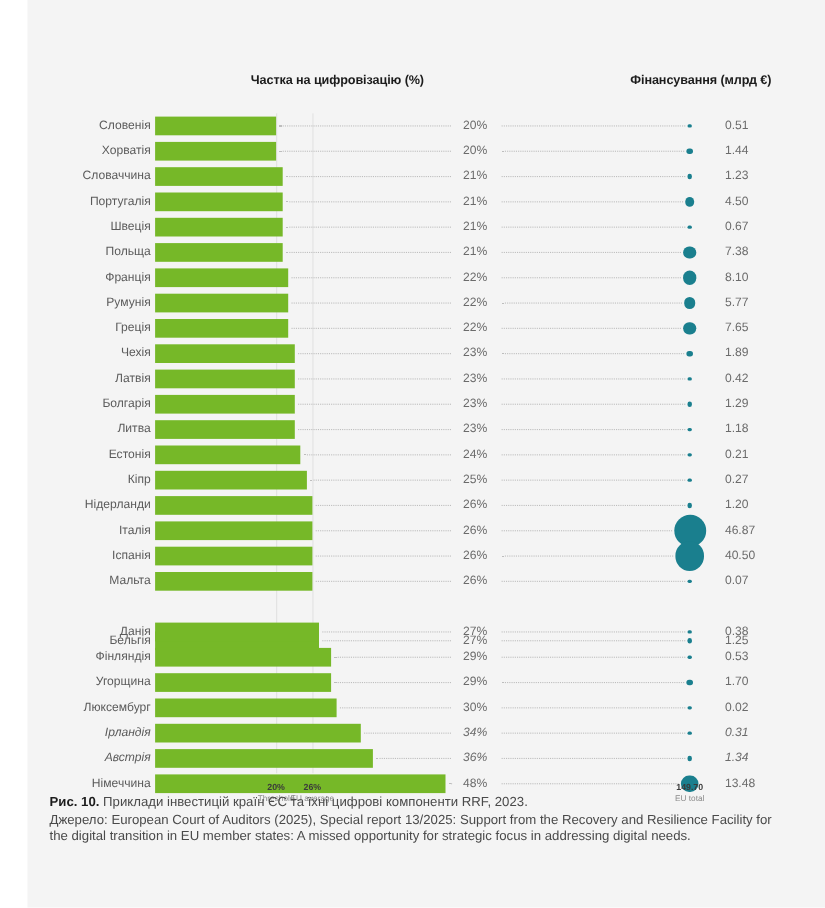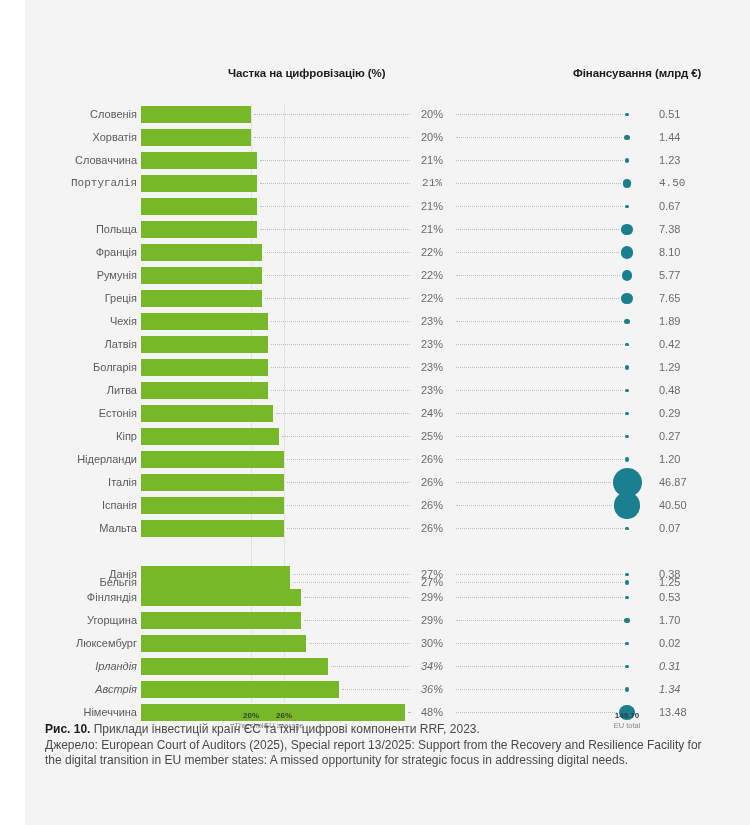--- a/index.html
+++ b/index.html
@@ -168,30 +168,31 @@
     </div>
     <div class="row" style="top: 133px;">
       <div class="ctry-label">Словаччина</div>
       <div class="bar" style="width: 115.5px;"></div>
       <div class="lead1" style="left: 259.5px; width: 150.5px;"></div>
       <div class="pct">21%</div>
       <div class="lead2" style="width: 166.651px;"></div>
       <div class="dot" style="width: 4.69789px; height: 4.69789px; left: 624.651px; top: 9.15105px;"></div>
       <div class="val">1.23</div>
     </div>
-    <div class="row" style="top: 156px; font-family: Liberation Mono, monospace;">
+    <div class="row" style="top: 156px;">
       <div class="ctry-label">Португалія</div>
       <div class="bar" style="width: 115.5px;"></div>
       <div class="lead1" style="left: 259.5px; width: 150.5px;"></div>
       <div class="pct">21%</div>
       <div class="lead2" style="width: 164.507px;"></div>
       <div class="dot" style="width: 8.9858px; height: 8.9858px; left: 622.507px; top: 7.0071px;"></div>
       <div class="val">4.50</div>
     </div>
     <div class="row" style="top: 179px;">
+      <div class="ctry-label">Швеція</div>
       <div class="bar" style="width: 115.5px;"></div>
       <div class="lead1" style="left: 259.5px; width: 150.5px;"></div>
       <div class="pct">21%</div>
       <div class="lead2" style="width: 167.266px;"></div>
       <div class="dot" style="width: 3.46727px; height: 3.46727px; left: 625.266px; top: 9.76636px;"></div>
       <div class="val">0.67</div>
     </div>
     <div class="row" style="top: 202px;">
       <div class="ctry-label">Польща</div>
       <div class="bar" style="width: 115.5px;"></div>
@@ -255,30 +256,30 @@
       <div class="dot" style="width: 4.81111px; height: 4.81111px; left: 624.594px; top: 9.09444px;"></div>
       <div class="val">1.29</div>
     </div>
     <div class="row" style="top: 363px;">
       <div class="ctry-label">Литва</div>
       <div class="bar" style="width: 126.5px;"></div>
       <div class="lead1" style="left: 270.5px; width: 139.5px;"></div>
       <div class="pct">23%</div>
       <div class="lead2" style="width: 167.203px;"></div>
       <div class="dot" style="width: 3.59432px; height: 3.59432px; left: 625.203px; top: 9.70284px;"></div>
-      <div class="val">0.48</div>
+      <div class="val">1.18</div>
     </div>
     <div class="row" style="top: 386px;">
       <div class="ctry-label">Естонія</div>
       <div class="bar" style="width: 132px;"></div>
       <div class="lead1" style="left: 276px; width: 134px;"></div>
       <div class="pct">24%</div>
       <div class="lead2" style="width: 167.4px;"></div>
       <div class="dot" style="width: 3.2px; height: 3.2px; left: 625.4px; top: 9.9px;"></div>
-      <div class="val">0.29</div>
+      <div class="val">0.21</div>
     </div>
     <div class="row" style="top: 409px;">
       <div class="ctry-label">Кіпр</div>
       <div class="bar" style="width: 137.5px;"></div>
       <div class="lead1" style="left: 281.5px; width: 128.5px;"></div>
       <div class="pct">25%</div>
       <div class="lead2" style="width: 167.4px;"></div>
       <div class="dot" style="width: 3.2px; height: 3.2px; left: 625.4px; top: 9.9px;"></div>
       <div class="val">0.27</div>
     </div>

